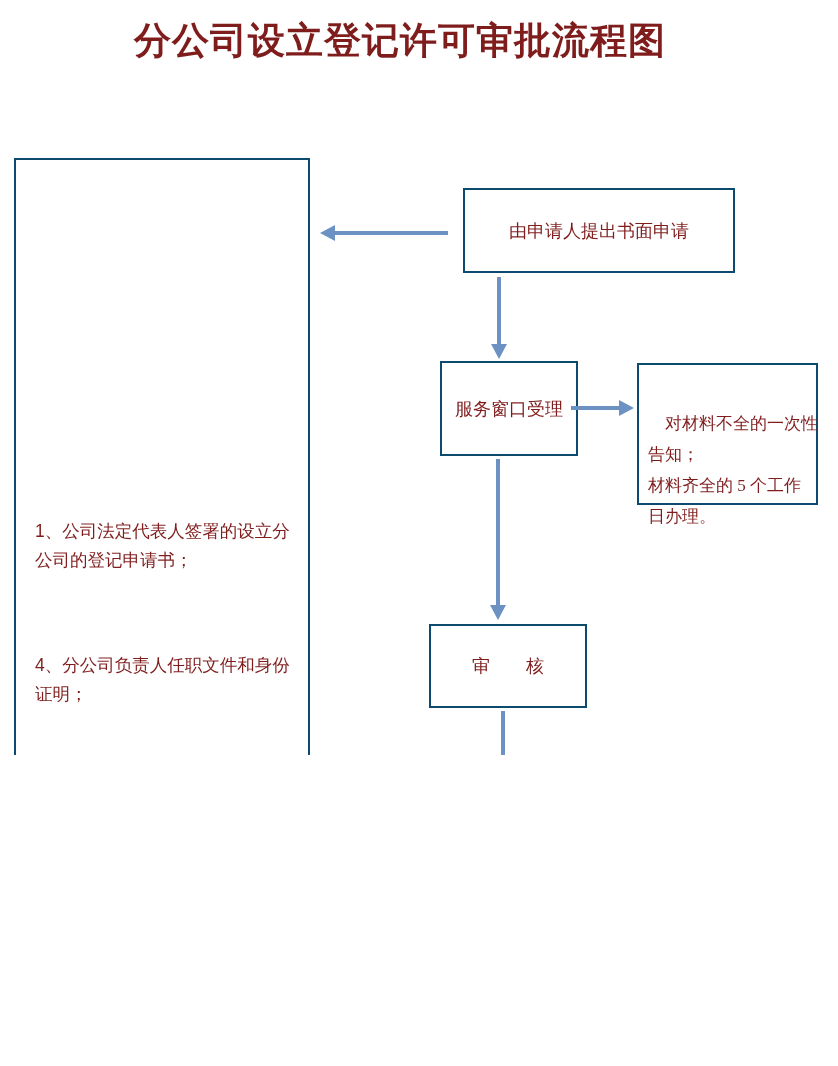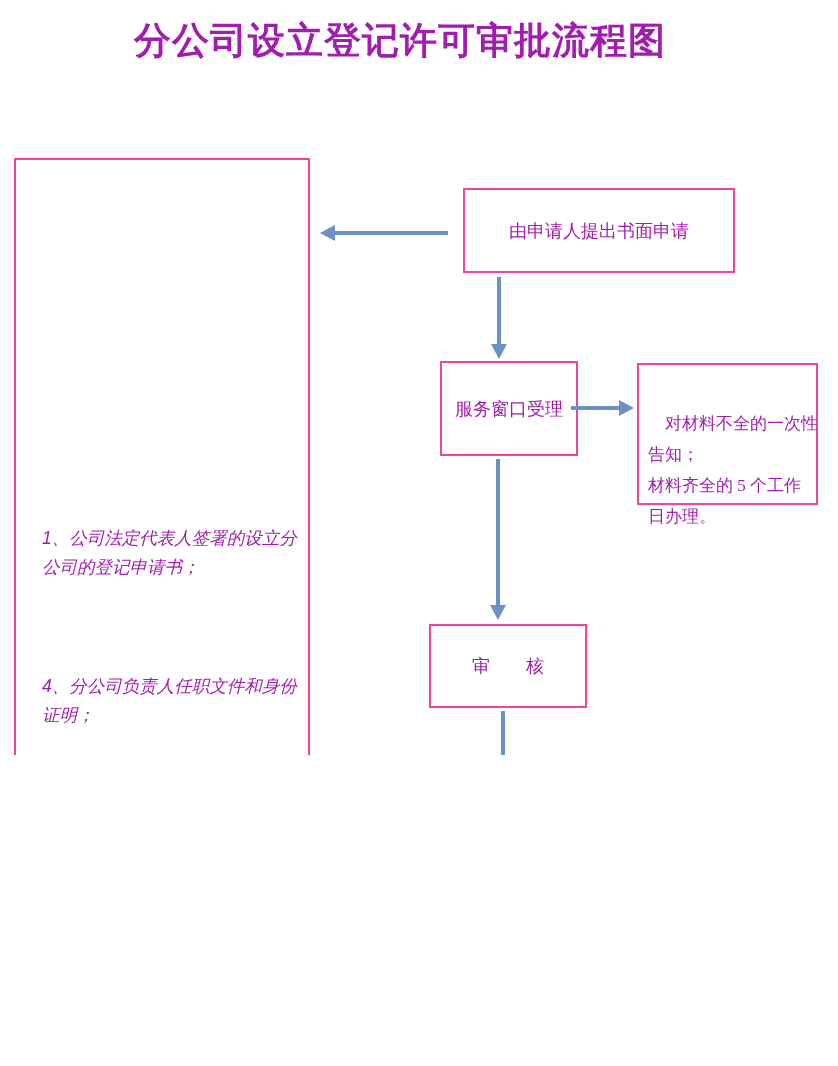--- a/index.html
+++ b/index.html
@@ -6,37 +6,37 @@
     margin: 0;
     padding: 0;
     background: #ffffff;
   }
   #page {
     position: relative;
     width: 838px;
     height: 755px;
     background: #ffffff;
     font-family: "Liberation Sans", sans-serif;
-    color: #a21caf;
+    color: #7f1d1d;
     overflow: hidden;
   }
   .title {
     position: absolute;
     top: 16px;
     left: 0;
     width: 800px;
     text-align: center;
     font-size: 37px;
     font-weight: bold;
     letter-spacing: 1px;
     font-family: "Liberation Sans", sans-serif;
   }
   .box {
     position: absolute;
-    border: 2px solid #ec4899;
+    border: 2px solid #0c4a6e;
     box-sizing: border-box;
     background: #ffffff;
   }
   .flow-label {
     display: flex;
     align-items: center;
     justify-content: center;
     text-align: center;
     font-family: "Liberation Serif", serif;
     font-size: 18px;
@@ -45,21 +45,21 @@
     left: 14px;
     top: 158px;
     width: 296px;
     height: 887px;
     padding: 290px 2px 0 10px;
     font-family: "Liberation Sans", sans-serif;
     font-size: 17.5px;
     line-height: 29px;
     white-space: pre;
   }
-  .materials p { margin: 16px; font-style: italic; }
+  .materials p { margin: 9px; }
   .note {
     left: 637px;
     top: 363px;
     width: 181px;
     height: 142px;
     padding: 12px 2px 12px 9px;
     font-family: "Liberation Serif", serif;
     font-size: 17px;
     line-height: 31px;
     white-space: pre;

